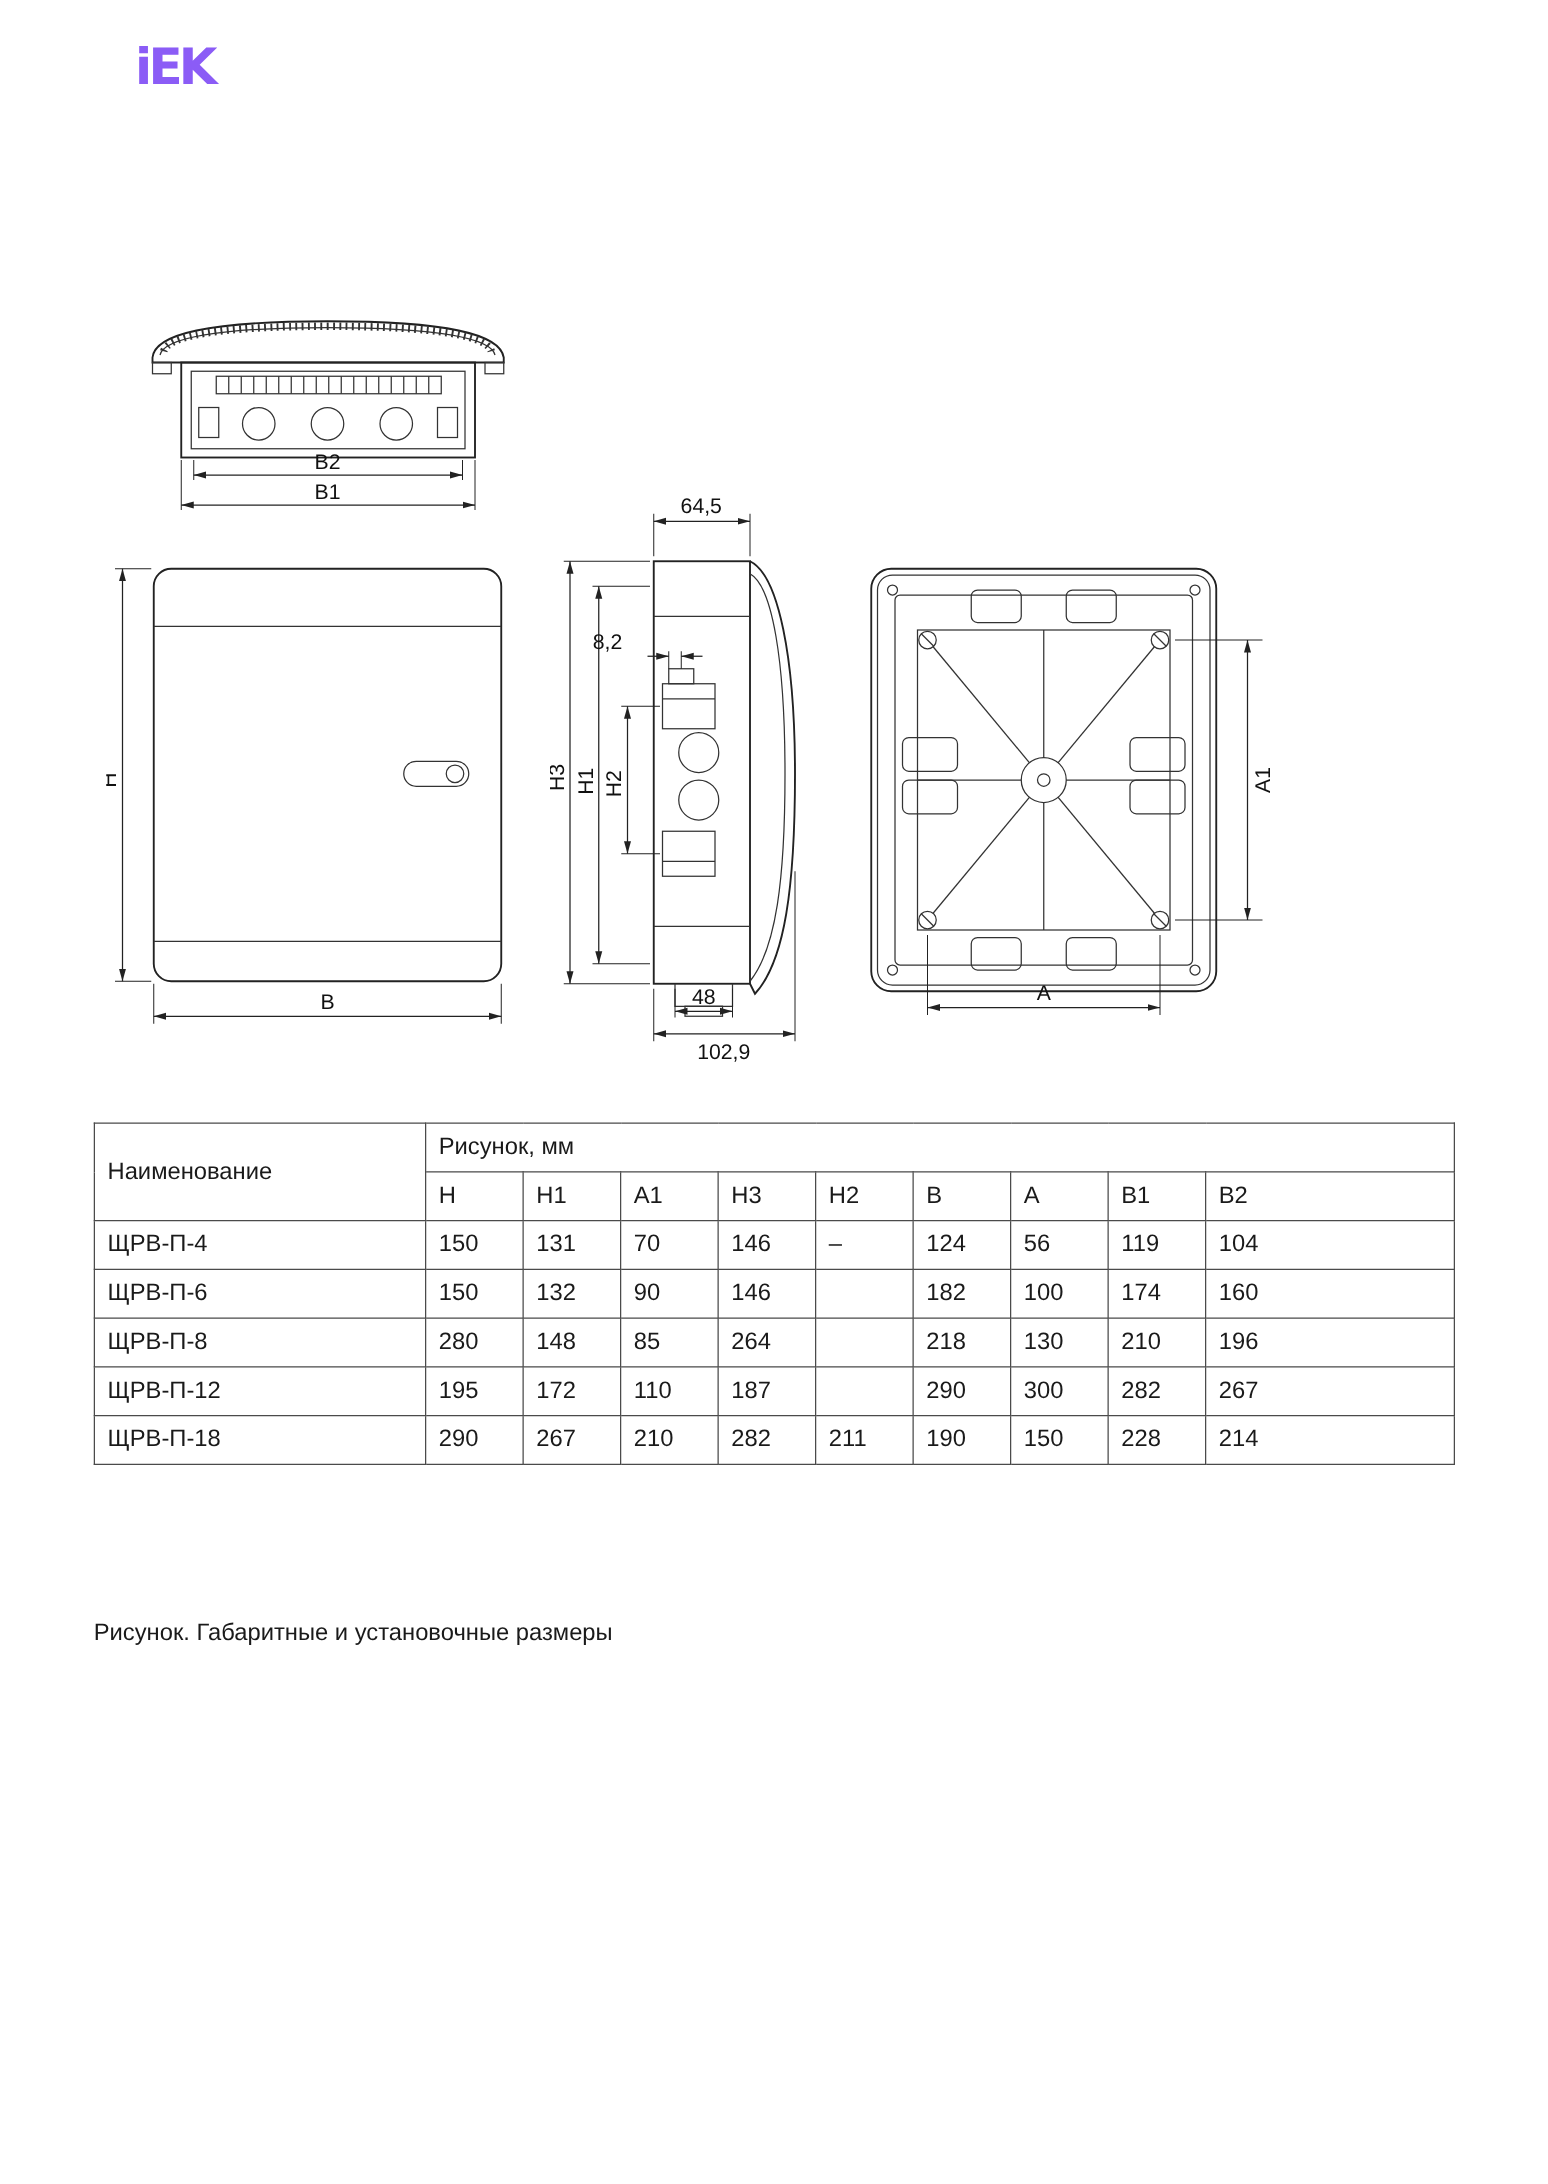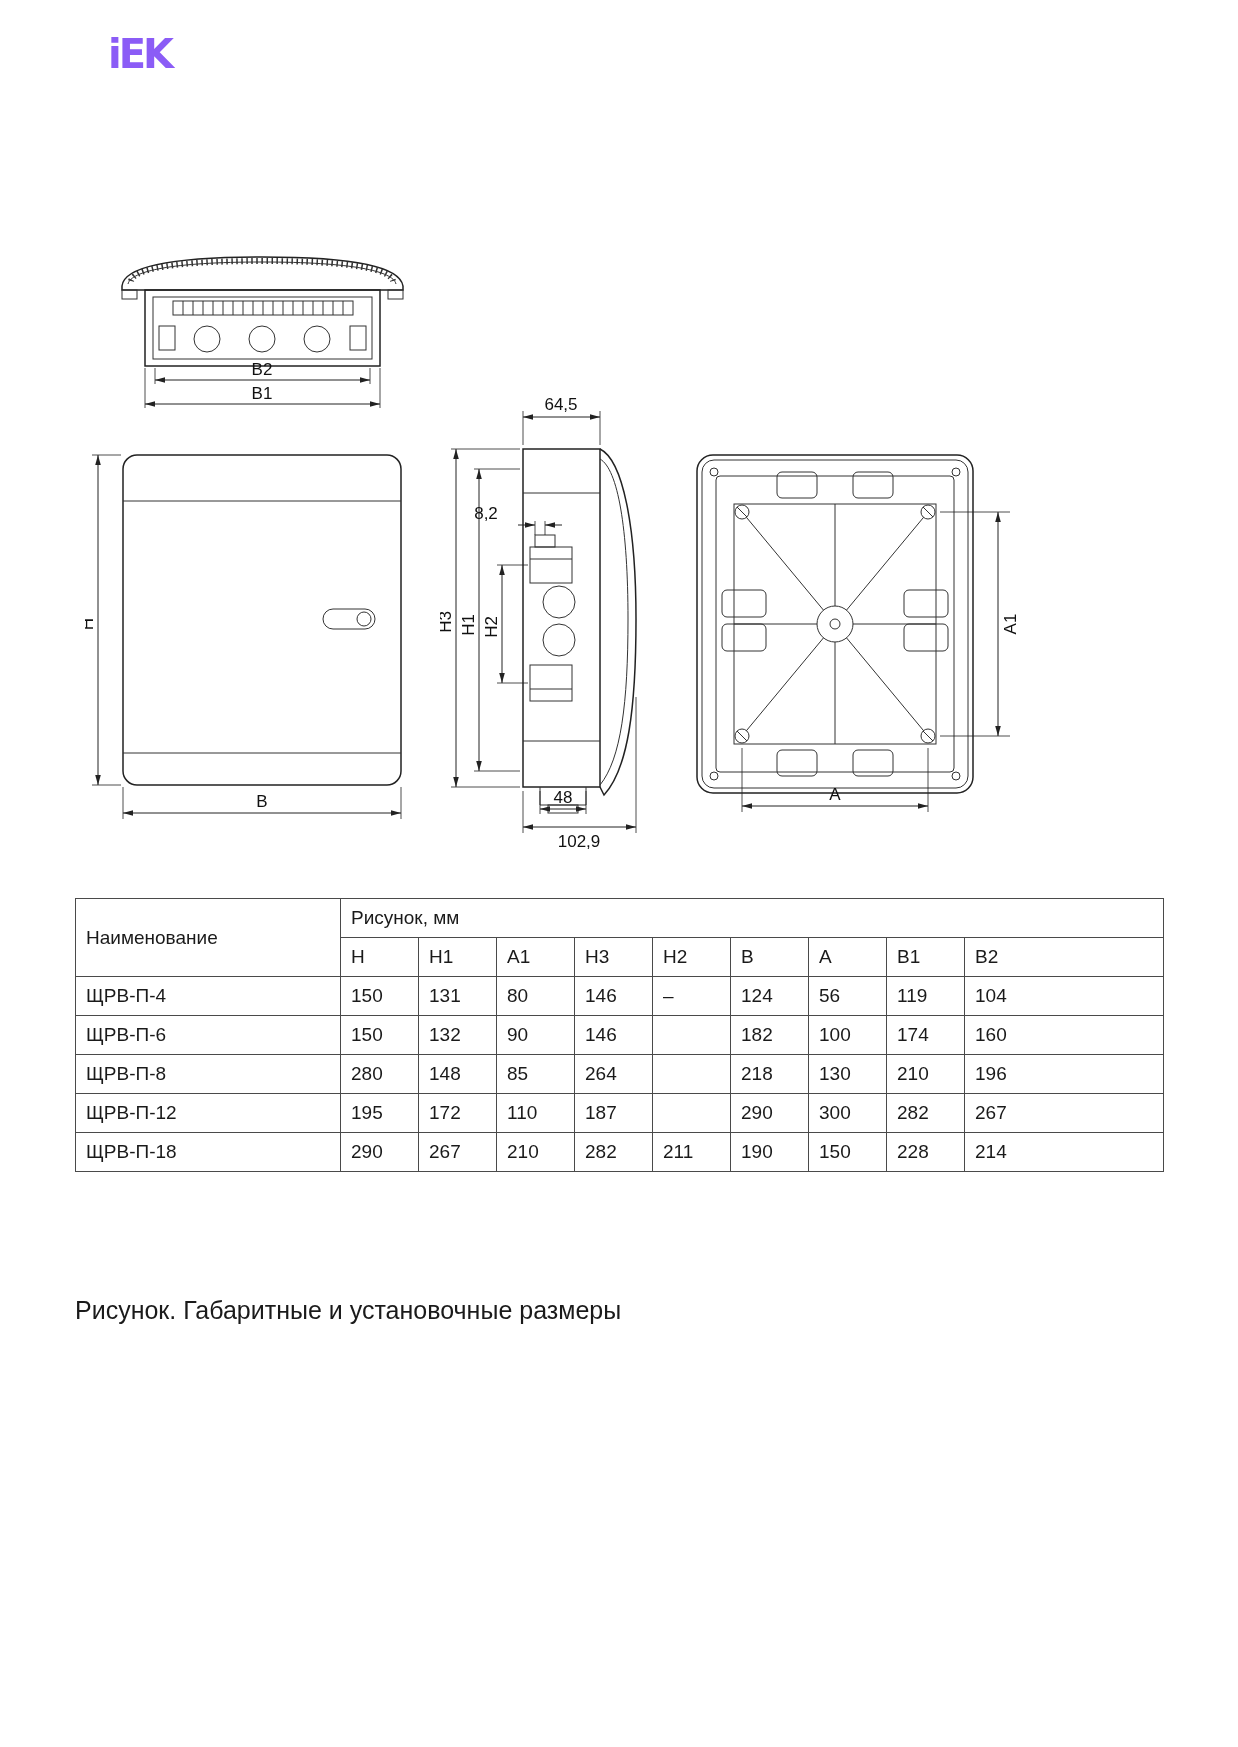--- a/index.html
+++ b/index.html
@@ -19,21 +19,21 @@
   .ext { fill:none; stroke:#222; stroke-width:0.8; }
   .ribs{ fill:none; stroke:#333; stroke-width:6; stroke-dasharray:1.5 3.5; }
   .wfill { fill:#fff; stroke:#333; stroke-width:1; }
   svg text { font-family:"Liberation Sans", sans-serif; font-size:17px; fill:#111; }
 
   .dims-table { position:absolute; left:75px; top:898px; width:1088px;
                 border-collapse:collapse; table-layout:fixed; font-size:19px; }
   .dims-table th, .dims-table td { border:1px solid #4a4a4a; font-weight:normal;
                 text-align:left; padding:8px 10px; vertical-align:middle; white-space:nowrap; }
 
-  .caption { position:absolute; left:75px; top:1296px; font-size:25px; color:#1a1a1a; }
+  .caption { position:absolute; left:75px; top:1296px; font-size:19px; color:#1a1a1a; }
 </style>
 </head>
 <body>
 
 <div class="page">
 
   <div class="logo">iEK</div>
 
   <svg class="drawing" style="left:115px;top:250px" width="295" height="165" viewBox="0 0 295 165">
     <defs>
@@ -246,21 +246,21 @@
         <th>A</th>
         <th>B1</th>
         <th>B2</th>
       </tr>
     </thead>
     <tbody>
       <tr>
         <td>ЩРВ-П-4</td>
         <td>150</td>
         <td>131</td>
-        <td>80</td>
+        <td>70</td>
         <td>146</td>
         <td>–</td>
         <td>124</td>
         <td>56</td>
         <td>119</td>
         <td>104</td>
       </tr>
       <tr>
         <td>ЩРВ-П-6</td>
         <td>150</td>

